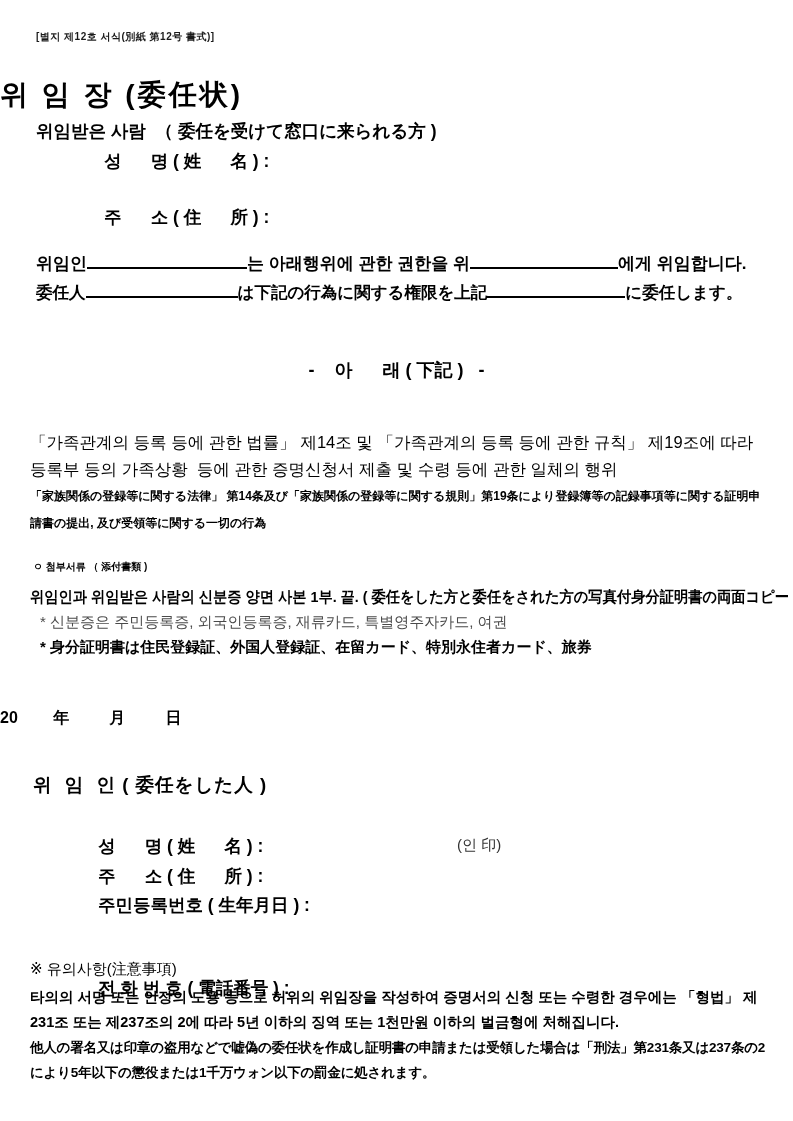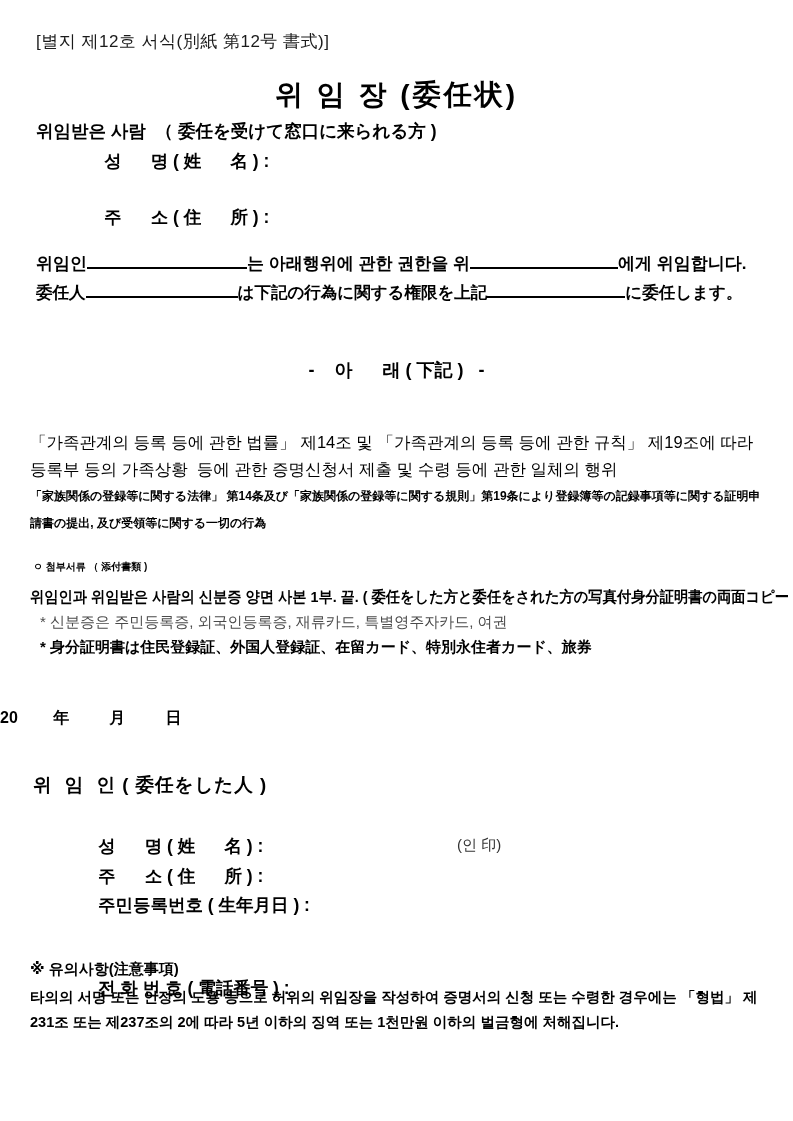--- a/index.html
+++ b/index.html
@@ -6,22 +6,22 @@
   .page{
     position:relative;
     width:793px;height:1121px;
     background:#ffffff;
     font-family:"Liberation Sans","DejaVu Sans",sans-serif;
     color:#000;
     overflow:hidden;
   }
   .abs{position:absolute;white-space:pre-wrap;}
   .nowrap{white-space:pre;}
-  .header-note{left:36px;top:30px;font-size:17px;font-weight:normal;color:#1a1a1a;letter-spacing:.5px;}
-  .title{left:0;top:76px;width:100%;text-align:center;font-size:28px;font-weight:bold;letter-spacing:3px;}
+  .header-note{left:36px;top:30px;font-size:10px;font-weight:bold;color:#1a1a1a;letter-spacing:.5px;}
+  .title{left:0;top:76px;width:100%;font-size:28px;font-weight:bold;letter-spacing:3px;}
   .sec-heading{left:36px;top:119px;font-size:17.5px;font-weight:bold;}
   .field{font-size:17.5px;font-weight:bold;}
   .f-r1{left:104px;top:149px;}
   .f-r2{left:104px;top:177px;}
   .f-r3{left:104px;top:205px;}
   .deleg{left:36px;font-size:17px;font-weight:bold;white-space:pre;}
   .deleg-ko{top:252px;}
   .deleg-ja{top:282px;font-size:16.5px;}
   .blank{display:inline-block;border-bottom:2px solid #000;height:0.85em;vertical-align:baseline;}
   .blank-a{width:160px;}
@@ -36,21 +36,21 @@
   .attach-note-ko{left:40px;top:613px;font-size:15px;font-weight:normal;color:#4a4a4a;}
   .attach-note-ja{left:40px;top:638px;font-size:15px;font-weight:bold;}
   .date-line{left:0;top:708px;width:100%;text-align:left;font-size:16px;font-weight:bold;white-space:pre;}
   .principal-heading{left:33px;top:772px;font-size:18.5px;font-weight:bold;letter-spacing:1px;}
   .p-field{font-size:17.5px;font-weight:bold;left:98px;}
   .p-r1{top:834px;}
   .p-r2{top:864px;}
   .p-r3{top:893px;}
   .p-r4{top:976px;}
   .seal{left:457px;top:836px;font-size:15px;font-weight:normal;color:#333;}
-  .notice-heading{left:30px;top:960px;font-size:15px;font-weight:bold;}
+  .notice-heading{left:30px;top:960px;font-size:15px;font-weight:normal;}
   .notice-ko{left:30px;top:985px;width:742px;font-size:14.5px;font-weight:bold;line-height:25px;}
   .notice-ja{left:30px;top:1035px;width:742px;font-size:13.5px;font-weight:bold;line-height:25px;letter-spacing:-0.2px;}
 </style>
 </head>
 <body>
 
 <div class="page">
 
   <div class="abs header-note">[별지 제12호 서식(別紙 第12号 書式)]</div>
 
@@ -80,14 +80,15 @@
   <div class="abs principal-heading">위  임  인 ( 委任をした人 )</div>
 
   <div class="abs p-field p-r1 nowrap">성      명 ( 姓      名 ) :</div>
   <div class="abs seal">(인 印)</div>
   <div class="abs p-field p-r2 nowrap">주      소 ( 住      所 ) :</div>
   <div class="abs p-field p-r3 nowrap">주민등록번호 ( 生年月日 ) :</div>
   <div class="abs p-field p-r4 nowrap">전 화 번 호 ( 電話番号 ) :</div>
 
   <div class="abs notice-heading">※ 유의사항(注意事項)</div>
   <div class="abs notice-ko">타의의 서명 또는 인장의 도용 등으로 허위의 위임장을 작성하여 증명서의 신청 또는 수령한 경우에는 「형법」 제231조 또는 제237조의 2에 따라 5년 이하의 징역 또는 1천만원 이하의 벌금형에 처해집니다.</div>
+  <div class="abs notice-ja">他人の署名又は印章の盗用などで嘘偽の委任状を作成し証明書の申請または受領した場合は「刑法」第231条又は237条の2により5年以下の懲役または1千万ウォン以下の罰金に処されます。</div>
 
 </div>
 
 </body></html>

